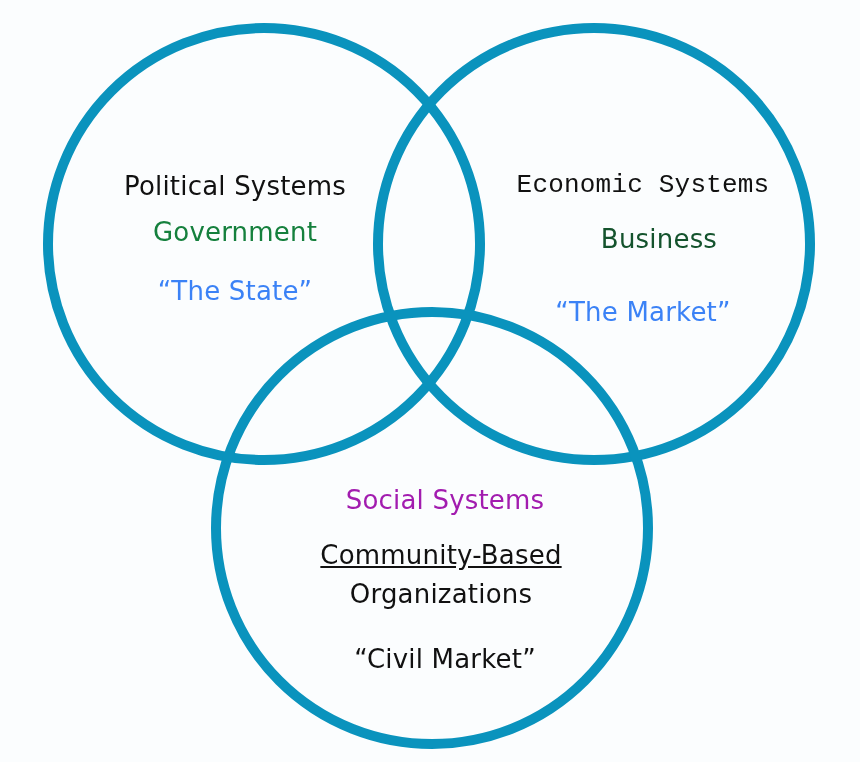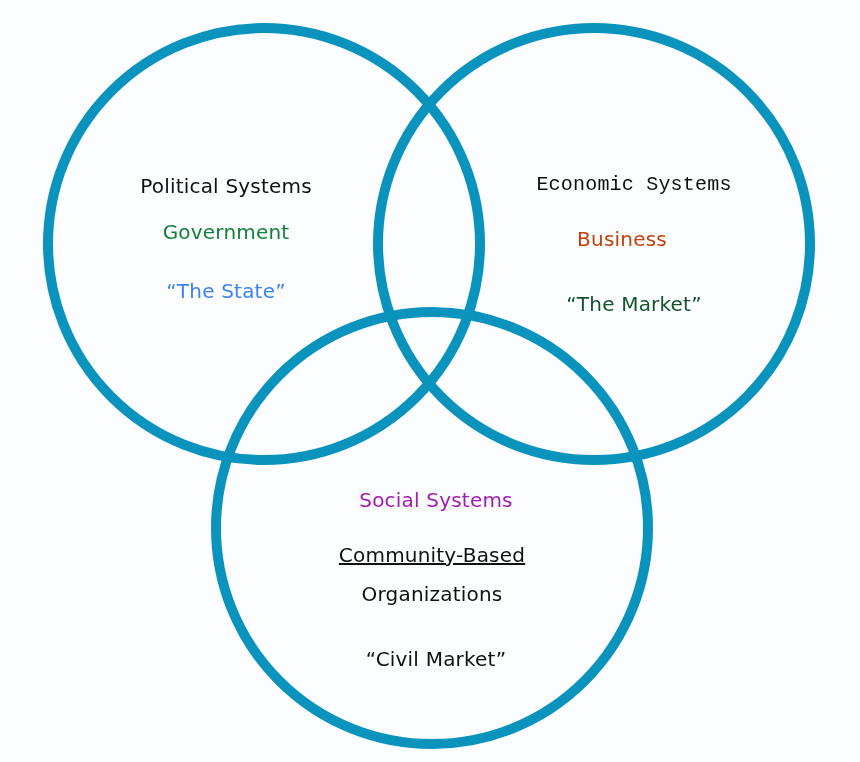--- a/index.html
+++ b/index.html
@@ -23,39 +23,40 @@
     }
     .ring {
       fill: none;
       stroke-width: 10;
     }
     .label {
       position: absolute;
       transform: translate(-50%, -50%);
       white-space: nowrap;
       color: #111111;
-      font-size: 20px;
+      font-size: 26px;
       line-height: 1;
       letter-spacing: 0.2px;
       text-align: center;
+      margin-left: 9px;
     }
   </style>
 </head>
 <body style="background: rgb(251, 253, 254);">
 
 <svg id="venn" viewBox="0 0 860 762" xmlns="http://www.w3.org/2000/svg">
   <circle class="ring" cx="264" cy="244" r="216" stroke="#0a93bd"></circle>
   <circle class="ring" cx="594" cy="244" r="216" stroke="#0a93bd"></circle>
   <circle class="ring" cx="432" cy="528" r="216" stroke="#0a93bd"></circle>
 </svg>
 
 <div class="label" style="left: 226px; top: 186px; color: rgb(17, 17, 17);">Political Systems</div>
 <div class="label" style="left: 226px; top: 232px; color: #15803d;">Government</div>
 <div class="label" style="left: 226px; top: 291px; color: #3b82f6;">“The State”</div>
 
 <div class="label" style="left: 634px; top: 185px; color: rgb(17, 17, 17); font-family: Liberation Mono, monospace;">Economic Systems</div>
-<div class="label" style="left: 622px; top: 239px; color: #c2410c;">Business</div>
-<div class="label" style="left: 634px; top: 304px; color: #14532d;">“The Market”</div>
+<div class="label" style="left: 650px; top: 239px; color: #14532d;">Business</div>
+<div class="label" style="left: 634px; top: 312px; color: #3b82f6;">“The Market”</div>
 
 <div class="label" style="left: 436px; top: 500px; color: #a21caf;">Social Systems</div>
 <div class="label" style="left: 432px; top: 555px; color: rgb(17, 17, 17); text-decoration: underline;">Community-Based</div>
 <div class="label" style="left: 432px; top: 594px; color: rgb(17, 17, 17);">Organizations</div>
 <div class="label" style="left: 436px; top: 659px; color: rgb(17, 17, 17);">“Civil Market”</div>
 
 </body></html>

